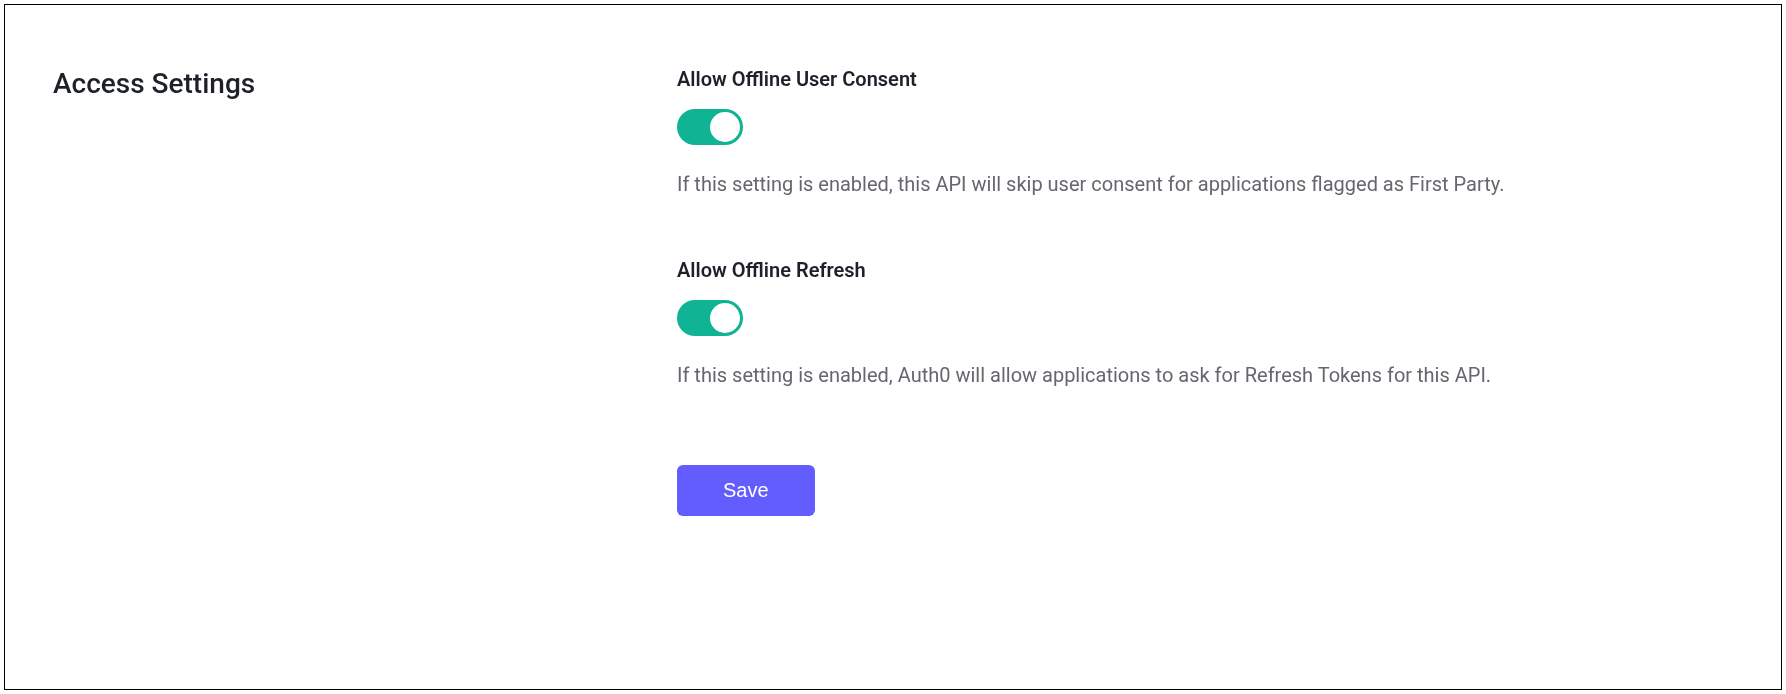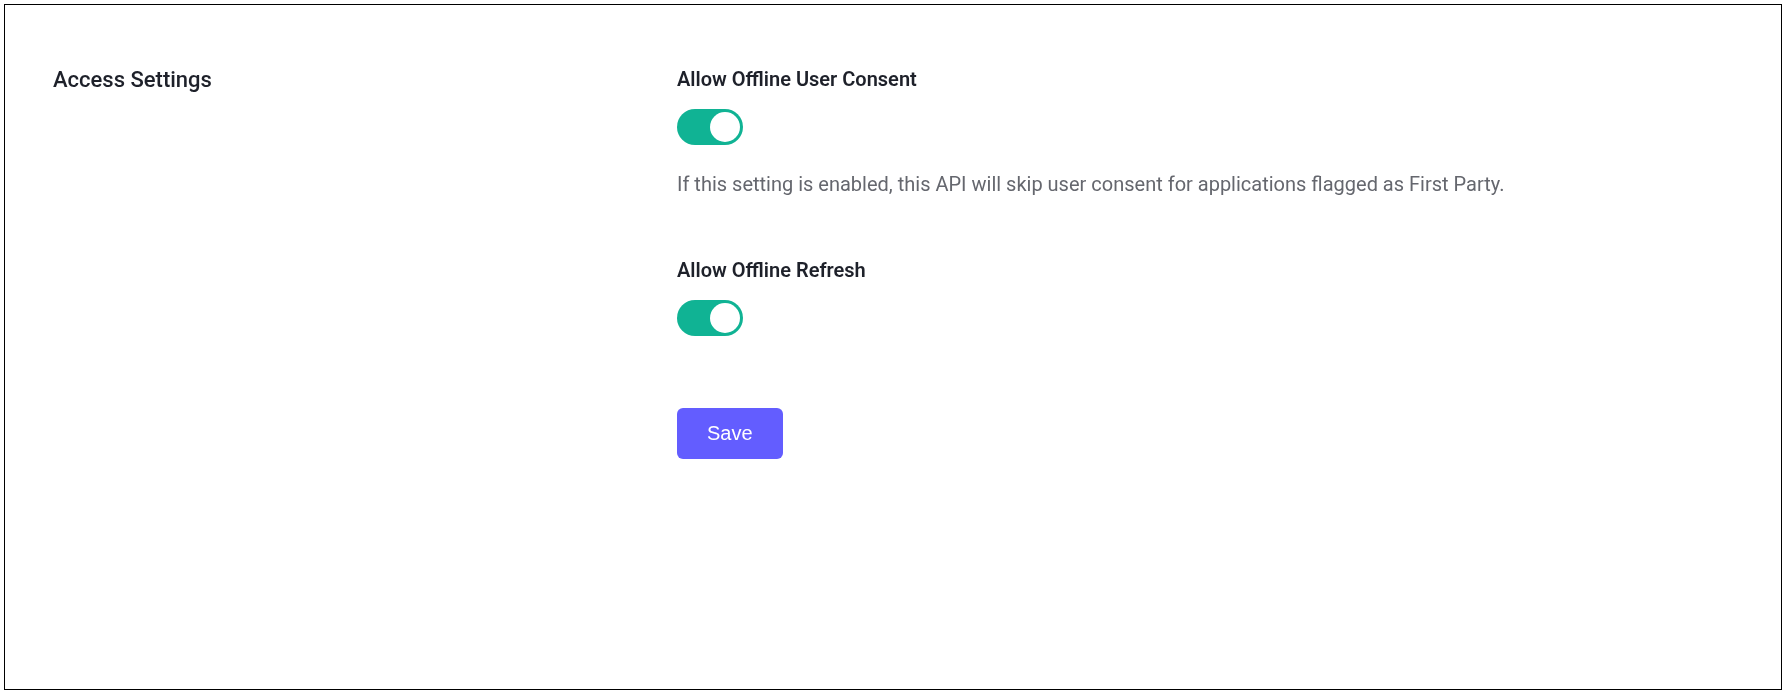--- a/index.html
+++ b/index.html
@@ -17,21 +17,21 @@
       width: 1778px;
       height: 686px;
       padding: 62px 48px;
       display: flex;
     }
     .left-col {
       width: 624px;
       flex-shrink: 0;
     }
     .section-title {
-      font-size: 22px;
+      font-size: 28px;
       font-weight: 500;
       color: #1e212a;
     }
     .right-col {
       flex: 1;
       padding-right: 220px;
     }
     .setting-block {
       margin-bottom: 56px;
     }
@@ -66,21 +66,21 @@
     }
     .save-button {
       display: inline-block;
       margin-top: 16px;
       background: #635dff;
       color: #fff;
       font-size: 20px;
       font-weight: 500;
       border: none;
       border-radius: 6px;
-      padding: 14px 30px;
+      padding: 14px 46px;
       cursor: pointer;
       text-align: right;
     }
   </style>
 </head>
 <body>
 
 <div class="container">
   <div class="left-col">
     <h2 class="section-title">Access Settings</h2>
@@ -93,18 +93,19 @@
         <div class="toggle-knob"></div>
       </div>
       <div class="setting-desc">If this setting is enabled, this API will skip user consent for applications flagged as First Party.</div>
     </div>
 
     <div class="setting-block">
       <div class="setting-label">Allow Offline Refresh</div>
       <div class="toggle">
         <div class="toggle-knob"></div>
       </div>
+      <div class="setting-desc">If this setting is enabled, Auth0 will allow applications to ask for Refresh Tokens for this API.</div>
     </div>
 
     <button class="save-button">Save</button>
 
   </div>
 </div>
 
 </body></html>

